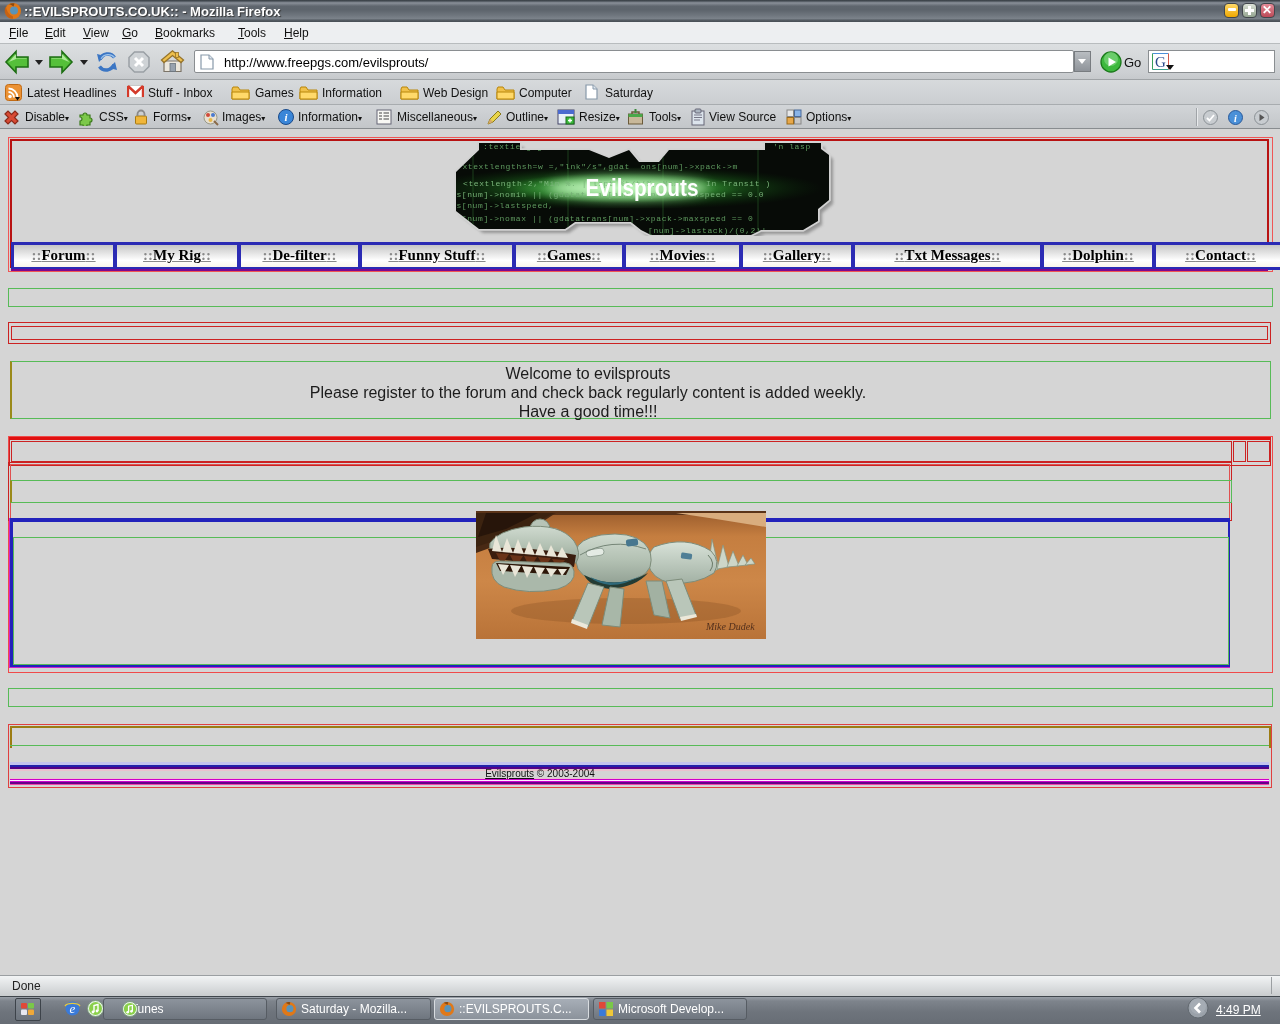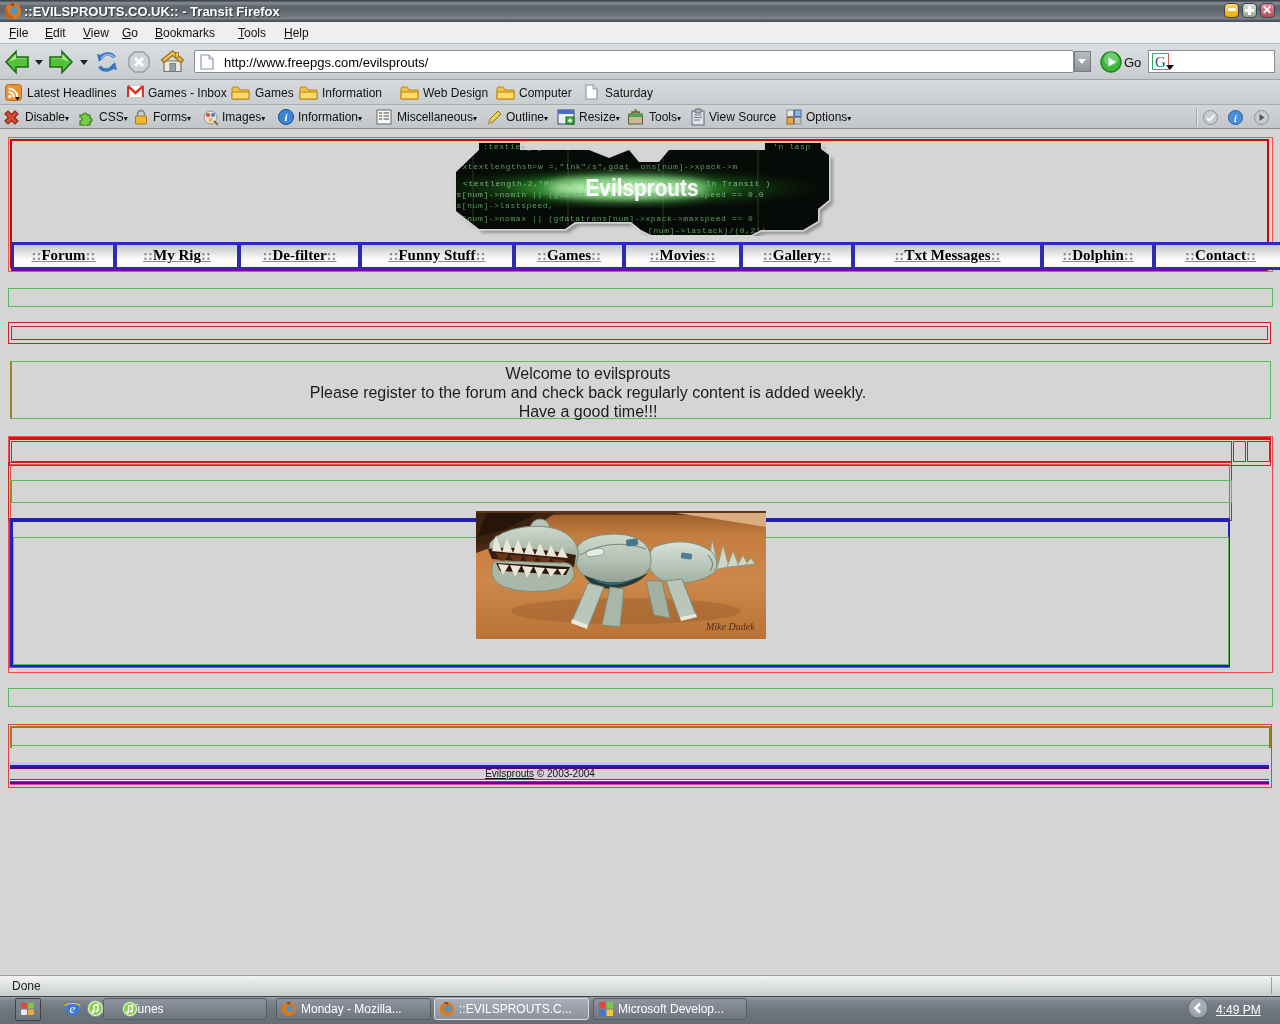--- a/index.html
+++ b/index.html
@@ -45,21 +45,21 @@
 </head>
 <body>
   <div class="abs" id="titlebar"></div>
   <svg class="abs" style="left:4px;top:2px" width="18" height="18" viewBox="0 0 18 18">
     <circle cx="9" cy="9" r="8" fill="#e07818"></circle>
     <path d="M9,1 A8,8 0 0 1 9,17 A6.2,6.2 0 0 0 9,1 Z" fill="#efe2ab"></path>
     <circle cx="10" cy="8.6" r="4" fill="#5a93b8"></circle>
     <path d="M5,2.2 C7,1.2 9,1 10.5,1.6 L9.5,4.5 C8,3.2 6.5,2.6 5,2.2 Z" fill="#8a4a10"></path>
     <path d="M9,16.8 A8,8 0 0 1 2,4.5 C2.5,8 4,12 9,14.5 Z" fill="#c05c10" opacity="0.8"></path>
   </svg>
-  <div class="abs" id="title-text">::EVILSPROUTS.CO.UK:: - Transit Firefox</div>
+  <div class="abs" id="title-text">::EVILSPROUTS.CO.UK:: - Mozilla Firefox</div>
   <div class="abs winbtn" id="btn-min">
     <span class="wb-in" style="left:3px;top:4px;width:8px;height:3px;background:#fff;border-radius:1px;"></span>
   </div>
   <div class="abs winbtn" id="btn-max">
     <span class="wb-in" style="left:5px;top:2px;width:3px;height:9px;background:#fff;"></span>
     <span class="wb-in" style="left:2px;top:5px;width:9px;height:3px;background:#fff;"></span>
   </div>
   <div class="abs winbtn" id="btn-close">
     <span class="wb-in" style="left:1px;top:-1px;font-size:12px;">✕</span>
   </div>
@@ -133,21 +133,21 @@
     <rect x="0.5" y="0.5" width="16" height="16" rx="3" fill="#eb9234" stroke="#c06a14"></rect>
     <circle cx="5" cy="12.5" r="1.8" fill="#fff"></circle>
     <path d="M3.5,8 A5.5,5.5 0 0 1 9,13.5 M3.5,4.5 A9,9 0 0 1 12.5,13.5" fill="none" stroke="#fff" stroke-width="1.8"></path>
     <path d="M10,13 L15,13 L12.5,16.5 Z" fill="#111"></path>
   </svg>
   <div class="bookitem" style="left:27px">Latest Headlines</div>
   <svg class="abs" style="left:127px;top:85px" width="17" height="13" viewBox="0 0 17 13">
     <rect x="0.5" y="0.5" width="16" height="12" fill="#fff" stroke="#c8c8c8"></rect>
     <path d="M1,1 L8.5,8 L16,1 M1,12 L1,1 M16,12 L16,1" fill="none" stroke="#d43a2a" stroke-width="2.4"></path>
   </svg>
-  <div class="bookitem" style="left:148px">Games - Inbox</div>
+  <div class="bookitem" style="left:148px">Stuff - Inbox</div>
   <svg class="abs" style="left:231px;top:86px" width="19" height="14" viewBox="0 0 19 14">
     <path d="M1,3 L1,13 L18,13 L18,4 L9,4 L7,1 L2,1 Z" fill="#f0c14b" stroke="#b8860b"></path>
     <path d="M1,6 H18 V13 H1 Z" fill="#ffd96a" stroke="#b8860b"></path>
   </svg>
   <div class="bookitem" style="left:255px">Games</div>
   <svg class="abs" style="left:299px;top:86px" width="19" height="14" viewBox="0 0 19 14">
     <path d="M1,3 L1,13 L18,13 L18,4 L9,4 L7,1 L2,1 Z" fill="#f0c14b" stroke="#b8860b"></path>
     <path d="M1,6 H18 V13 H1 Z" fill="#ffd96a" stroke="#b8860b"></path>
   </svg>
   <div class="bookitem" style="left:322px">Information</div>
@@ -470,21 +470,21 @@
     <span class="lbl">iTunes</span>
   </div>
   <svg class="abs" style="left:122px;top:1001px" width="16" height="16" viewBox="0 0 17 17">
     <circle cx="8.5" cy="8.5" r="8" fill="#e8f4e8" stroke="#7a9a7a"></circle>
     <circle cx="8.5" cy="8.5" r="6.5" fill="#8ad04a"></circle>
     <path d="M7,12 V5.5 L11,4.5 V11" stroke="#fff" stroke-width="1.4" fill="none"></path>
     <circle cx="6" cy="12" r="1.4" fill="#fff"></circle>
     <circle cx="10" cy="11" r="1.4" fill="#fff"></circle>
   </svg>
   <div class="taskbtn" style="left:276px;width:155px;">
-    <span class="lbl">Monday - Mozilla...</span>
+    <span class="lbl">Saturday - Mozilla...</span>
   </div>
   <svg class="abs" style="left:281px;top:1001px" width="16" height="16" viewBox="0 0 18 18">
     <circle cx="9" cy="9" r="8" fill="#e07818"></circle>
     <path d="M9,1 A8,8 0 0 1 9,17 A6.2,6.2 0 0 0 9,1 Z" fill="#efe2ab"></path>
     <circle cx="10" cy="8.6" r="4" fill="#5a93b8"></circle>
     <path d="M5,2.2 C7,1.2 9,1 10.5,1.6 L9.5,4.5 C8,3.2 6.5,2.6 5,2.2 Z" fill="#8a4a10"></path>
   </svg>
   <div class="taskbtn" style="left:434px;width:155px;background:linear-gradient(#a7aeb7,#8b929b);border:1px solid #d8dce0;">
     <span class="lbl">::EVILSPROUTS.C...</span>
   </div>

